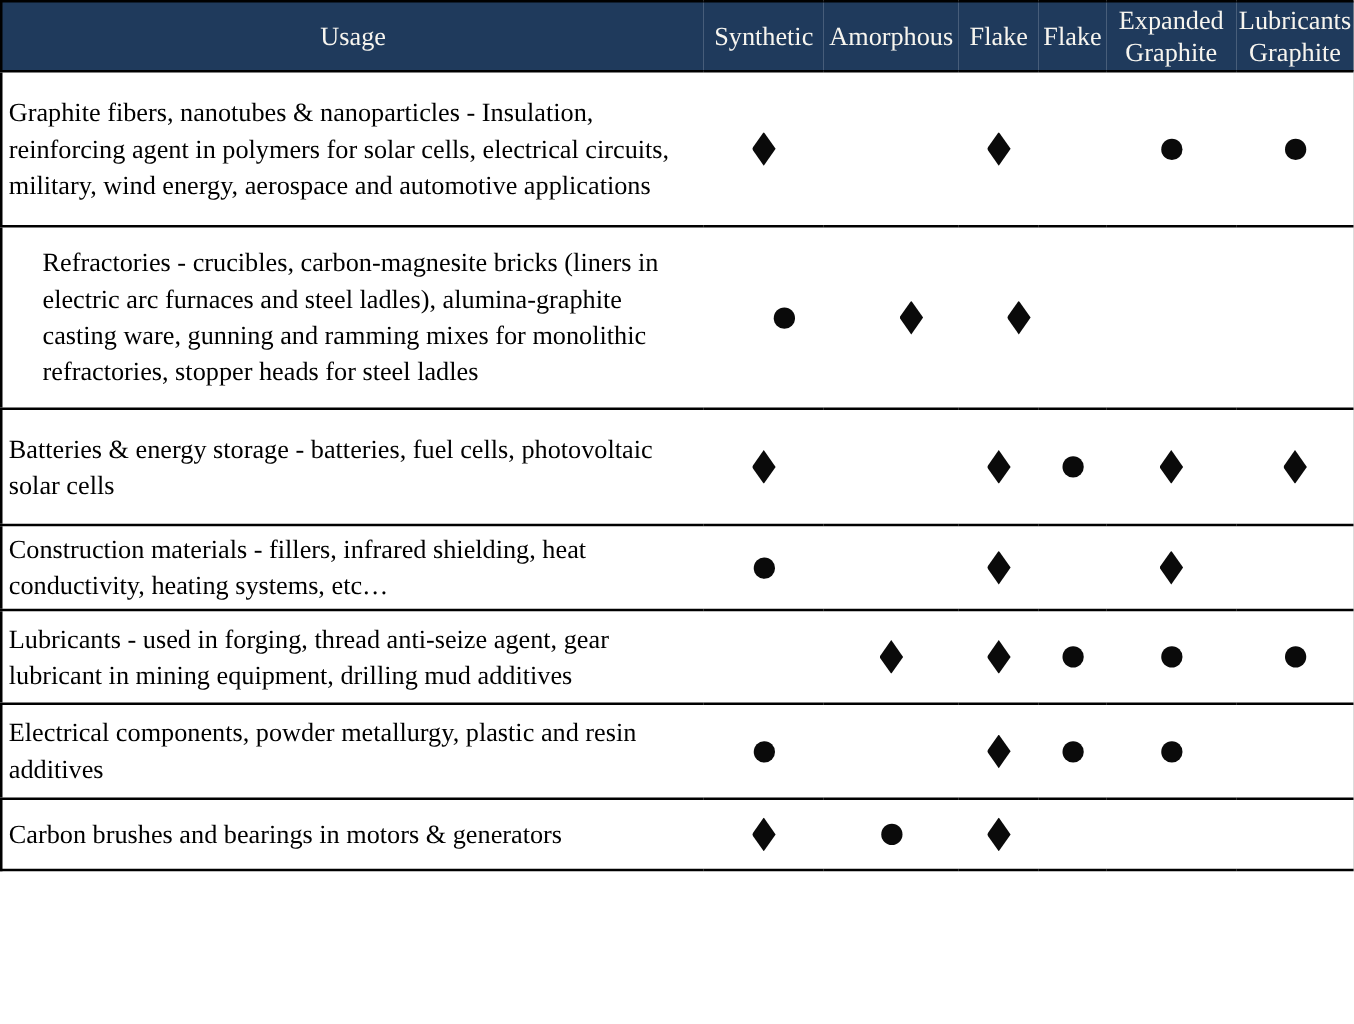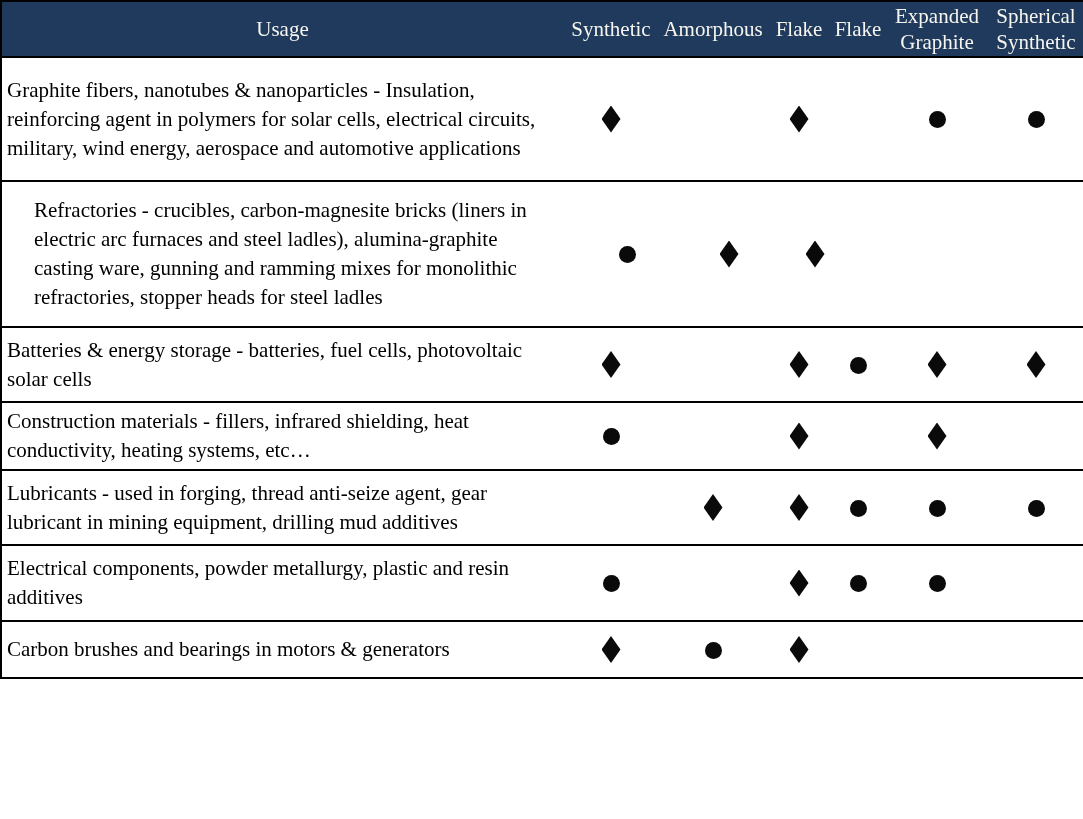--- a/index.html
+++ b/index.html
@@ -75,21 +75,21 @@
     width: 17px;
     height: 17px;
     background: var(--marker);
     border-radius: 50%;
     vertical-align: middle;
   }
 
   
   tbody tr:nth-child(1) td { height: 124px; }
   tbody tr:nth-child(2) td { height: 146px; padding-left: 32px; }
-  tbody tr:nth-child(3) td { height: 75px; }
+  tbody tr:nth-child(3) td { height: 93px; }
   tbody tr:nth-child(4) td { height: 66px; }
   tbody tr:nth-child(5) td { height: 75px; }
   tbody tr:nth-child(6) td { height: 76px; margin-top: 45px; }
   tbody tr:nth-child(7) td { height: 57px; }
   tbody tr:nth-child(8) td { height: 46px; }
   tbody tr:nth-child(9) td { height: 44px; }
 </style>
 </head>
 <body>
 
@@ -105,21 +105,21 @@
         <col class="col-6">
     </colgroup>
     <thead>
       <tr>
           <th>Usage</th>
           <th>Synthetic</th>
           <th>Amorphous</th>
           <th>Flake</th>
           <th>Flake</th>
           <th>Expanded Graphite</th>
-          <th>Spherical Synthetic</th>
+          <th>Lubricants Graphite</th>
         </tr>
     </thead>
     <tbody>
         <tr>
           <td class="usage-cell">Graphite fibers, nanotubes &amp; nanoparticles - Insulation, reinforcing agent in polymers for solar cells, electrical circuits, military, wind energy, aerospace and automotive applications</td>
           <td class="marker-cell"><span class="marker-diamond"></span></td>
           <td class="marker-cell"></td>
           <td class="marker-cell"><span class="marker-diamond"></span></td>
           <td class="marker-cell"></td>
           <td class="marker-cell"><span class="marker-circle"></span></td>

